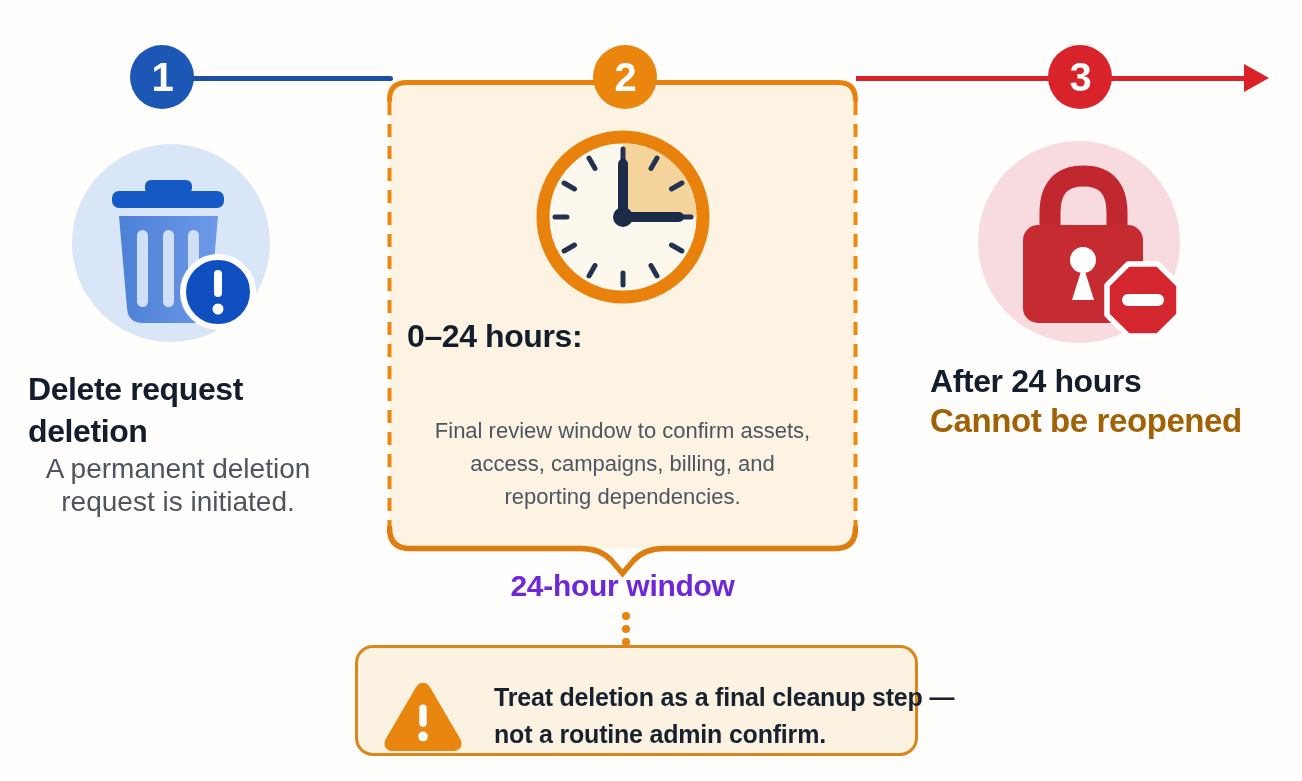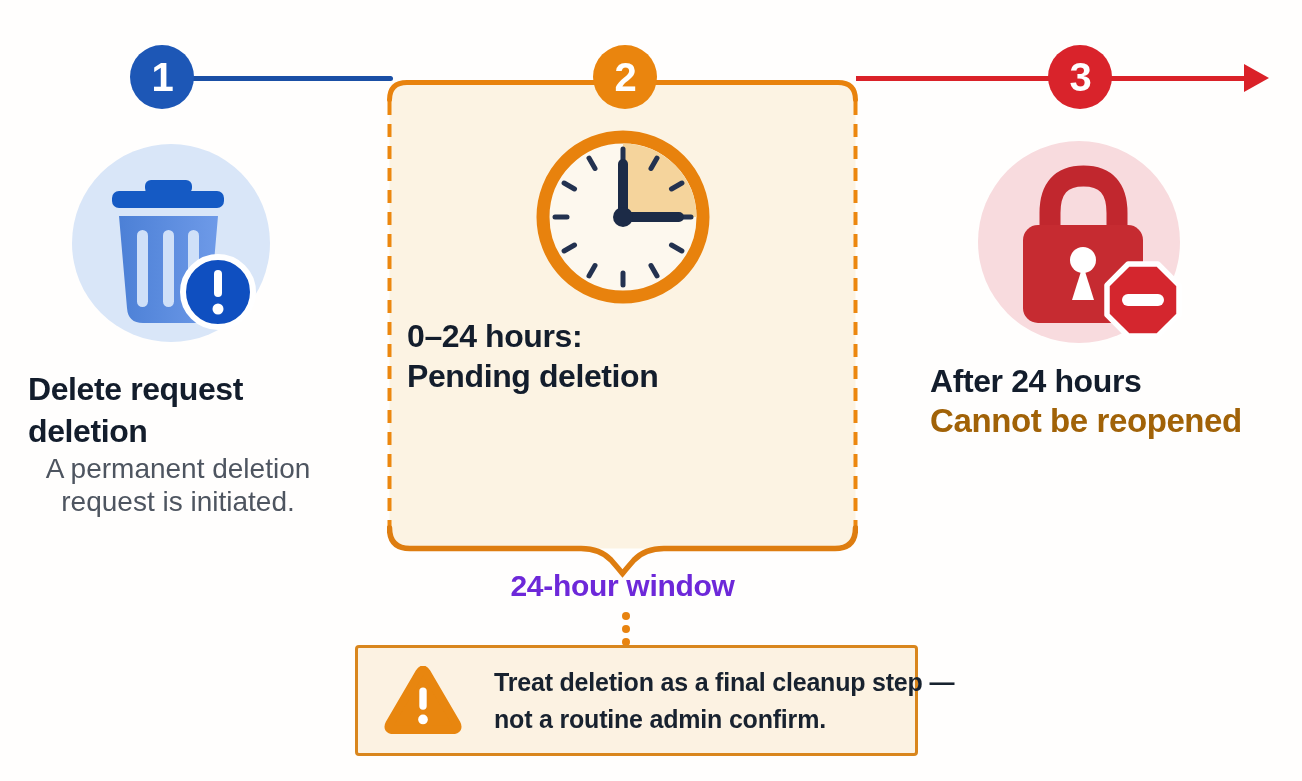--- a/index.html
+++ b/index.html
@@ -49,22 +49,22 @@
   .window-label{position:absolute;left:460px;top:569px;width:325px;text-align:center;
     font-size:30px;font-weight:700;letter-spacing:-0.3px;color:#6d28d9;
     white-space:nowrap;z-index:4;}
 
   .dot{position:absolute;left:622px;width:8px;height:8px;border-radius:50%;
     background:#e8830f;z-index:4;}
   .dot-1{top:612px;}.dot-2{top:625px;}.dot-3{top:638px;}
 
   
   .callout{position:absolute;left:355px;top:645px;width:563px;height:111px;
-    background:#fcf2e2;border:3px solid #d9861d;border-radius:4px;
-    display:flex;align-items:center;box-sizing:border-box;z-index:4;}
+    background:#fcf2e2;border:3px solid #d9861d;border-radius:18px;
+    display:flex;align-items:flex-end;box-sizing:border-box;z-index:4;}
   .callout-icon{margin-left:26px;flex:0 0 auto;}
   .callout-text{margin-left:32px;color:#18222f;font-size:25px;font-weight:700;
     line-height:37px;letter-spacing:-0.2px;}
   .callout-text .cl{display:block;white-space:nowrap;}
 </style>
 </head>
 <body>
 
 <div class="canvas">
 
@@ -145,22 +145,22 @@
   </svg>
 
   <div class="title t1">
     <span class="tl">Delete request</span>
     <span class="tl">deletion</span>
   </div>
   <div class="desc d1">A permanent deletion request is initiated.</div>
 
   <div class="title t2">
     <span class="tl">0–24 hours:</span>
-    <span class="tl">Pending deletion</span>
   </div>
+  <div class="desc d2">Final review window to confirm assets, access, campaigns, billing, and reporting dependencies.</div>
 
   <div class="title t3">
     <span class="tl">After 24 hours</span>
     <span class="tl red">Cannot be reopened</span>
   </div>
 
   <div class="window-label">24-hour window</div>
   <div class="dot dot-1"></div>
   <div class="dot dot-2"></div>
   <div class="dot dot-3"></div>

